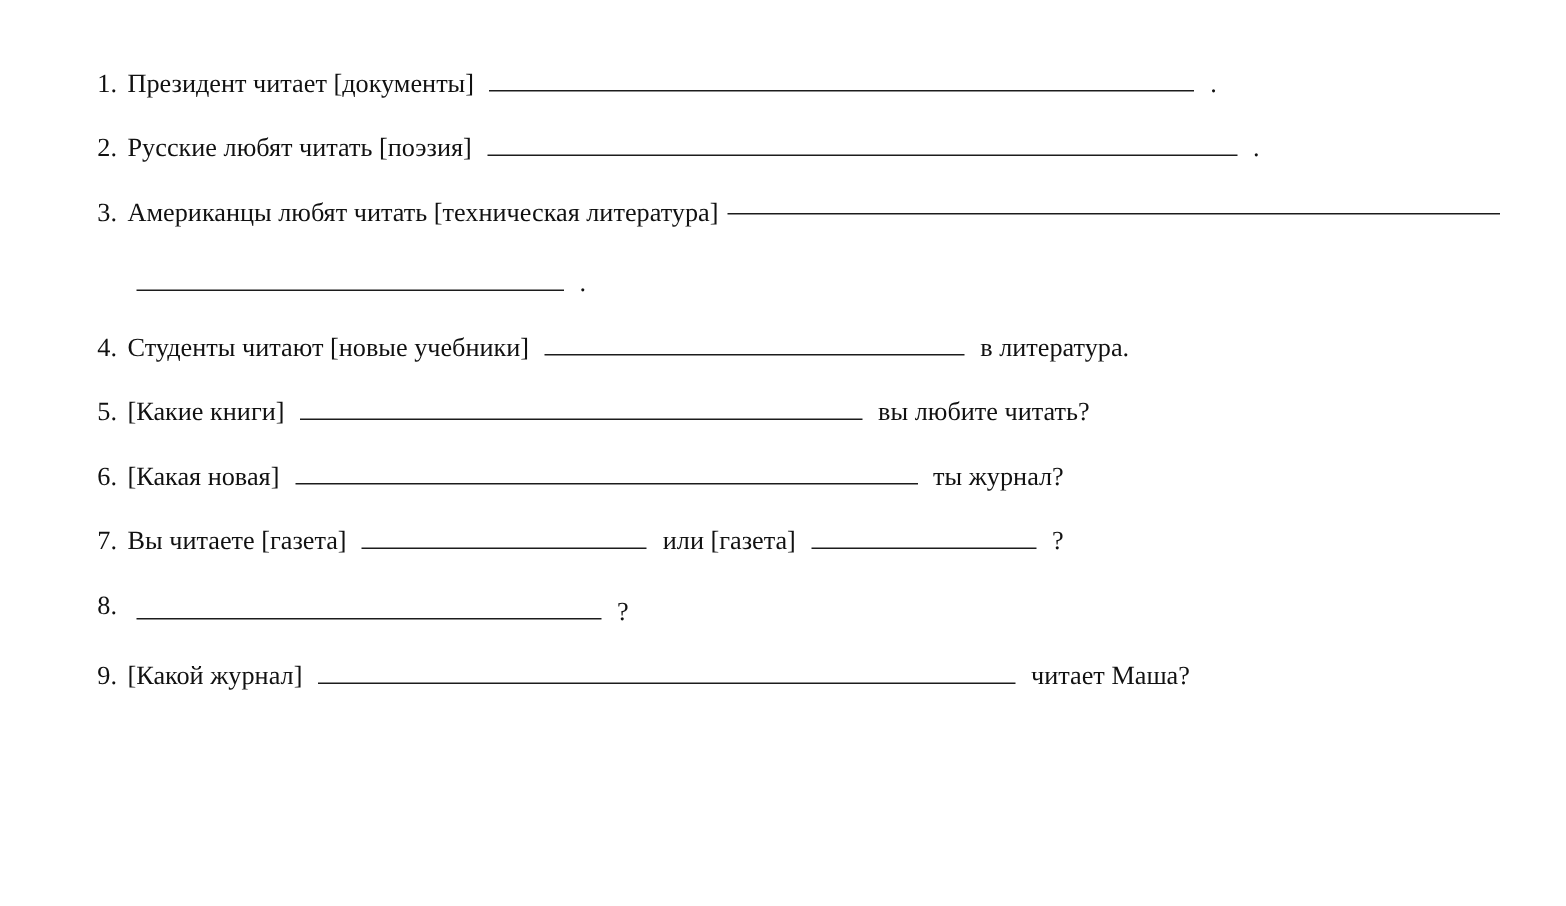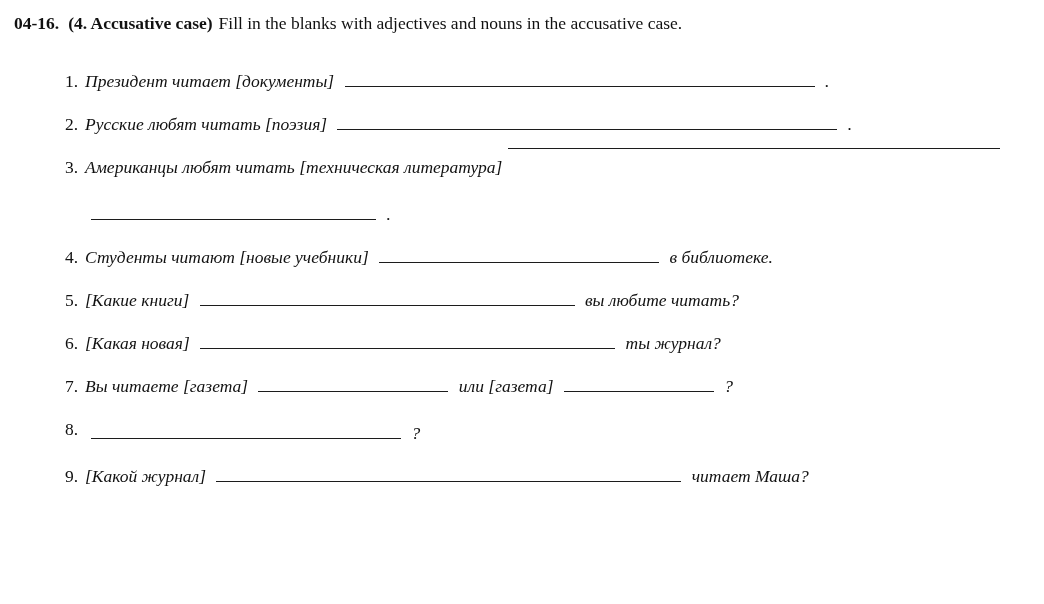--- a/index.html
+++ b/index.html
@@ -43,44 +43,40 @@
     text-align: right;
     margin-right: 7px;
     line-height: 43px;
     white-space: nowrap;
   }
   .content { flex: 1 1 auto; min-width: 0; }
   .line {
     line-height: 43px;
     height: 43px;
     white-space: nowrap;
-    font-style: italic;
   }
   .line.flex {
     display: flex;
-    align-items: flex-start;
+    align-items: center;
   }
   .line.cont { margin-top: 4px; }
   .blank {
     display: inline-block;
     height: 2px;
     border-bottom: 1.5px solid #1c1c1c;
     margin: 0 6px;
     vertical-align: baseline;
   }
   .line.flex .blank { flex: 1 1 auto; margin-right: 0; }
   .line.flex .seg-text { flex: 0 0 auto; }
 </style>
 </head>
 <body>
 
 <div class="page">
-  <div class="header">
-    <span class="bold">04-16.</span><span class="gap-md"></span><span class="bold">(4. Accusative case)</span><span class="gap-sm"></span><span>Fill in the blanks with adjectives and nouns in the accusative case.</span>
-  </div>
 
   <div class="exercise" id="exercise">
       <div class="item">
         <span class="num">1.</span>
         <div class="content">
           <div class="line"><span class="seg-text">Президент читает [документы]</span> <span class="blank" style="width: 470px;"></span> <span class="seg-text">.</span> </div>
         </div>
       </div>
       <div class="item">
         <span class="num">2.</span>
@@ -94,21 +90,21 @@
           <div class="line flex">
             <span class="seg-text">Американцы любят читать [техническая литература]</span> 
             <span class="blank"></span> 
           </div>
           <div class="line cont"><span class="blank" style="width: 285px;"></span> <span class="seg-text">.</span> </div>
         </div>
       </div>
       <div class="item">
         <span class="num">4.</span>
         <div class="content">
-          <div class="line"><span class="seg-text">Студенты читают [новые учебники]</span> <span class="blank" style="width: 280px;"></span> <span class="seg-text">в библиотеке.</span> </div>
+          <div class="line"><span class="seg-text">Студенты читают [новые учебники]</span> <span class="blank" style="width: 280px;"></span> <span class="seg-text">в литература.</span> </div>
         </div>
       </div>
       <div class="item">
         <span class="num">5.</span>
         <div class="content">
           <div class="line"><span class="seg-text">[Какие книги]</span> <span class="blank" style="width: 375px;"></span> <span class="seg-text">вы любите читать?</span> </div>
         </div>
       </div>
       <div class="item">
         <span class="num">6.</span>

